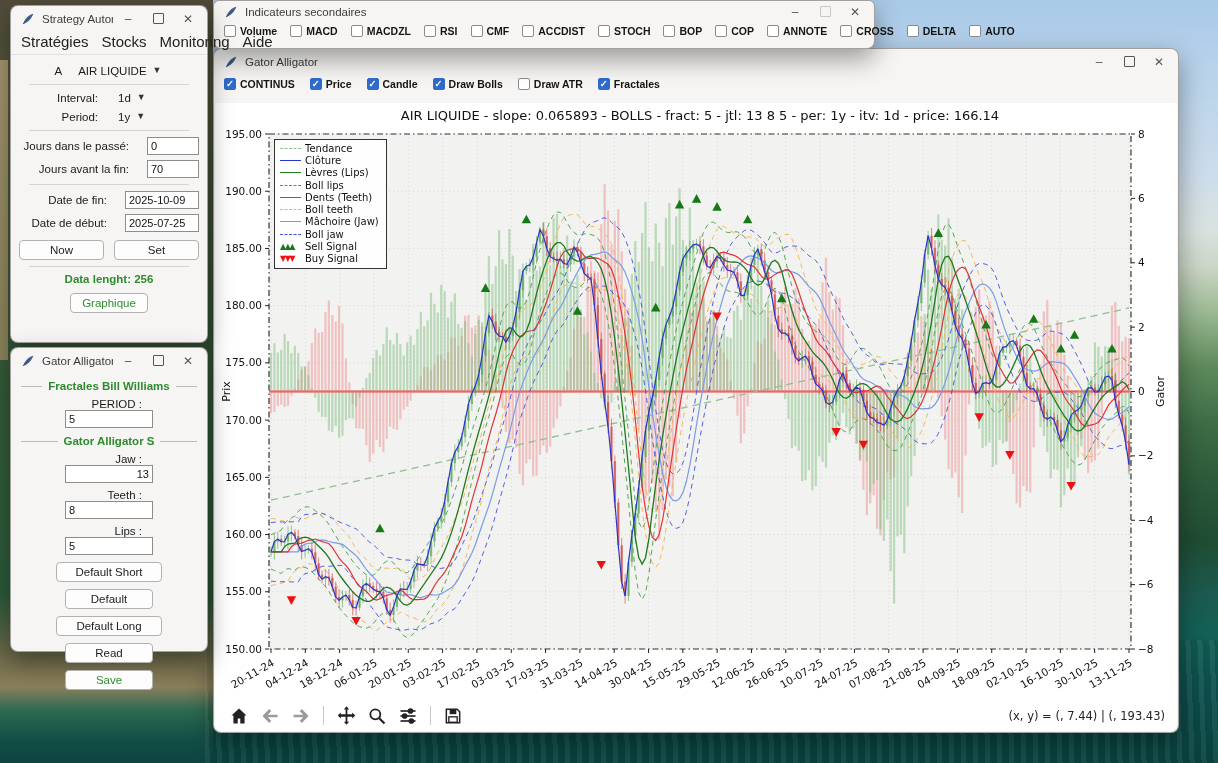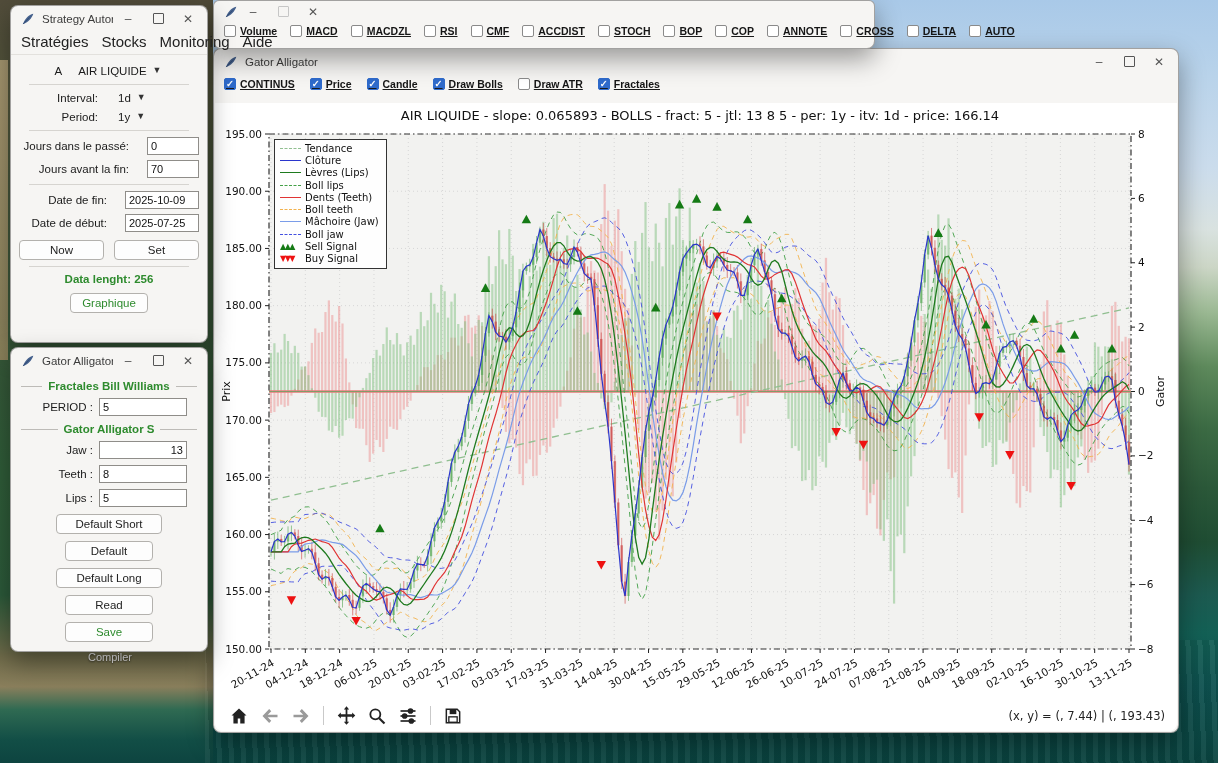--- a/index.html
+++ b/index.html
@@ -52,29 +52,29 @@
   .btn{background:#fdfdfd;border:1px solid #b3b1ad;border-radius:4px;padding:3px 0;
        text-align:center;font-size:11.5px;color:#222;}
   .green{color:#2e8b2e;}
   .center{justify-content:center;text-align:center;}
 
   
   #gator-window{left:10px;top:347px;width:196px;height:303px;}
   .grouplab{display:flex;align-items:center;gap:6px;margin:7px 10px 4px 10px;
        color:#2e8b2e;font-weight:bold;font-size:11.5px;white-space:nowrap;}
   .grouplab::before,.grouplab::after{content:"";flex:1;border-top:1px solid #bdbbb7;}
-  .gw-row{display:flex;align-items:center;margin:6px 0;}
+  .gw-row{display:flex;align-items:center;margin:6px 0;flex-direction:column;}
   .gw-row .lbl{width:72px;text-align:right;padding-right:6px;}
   .gw-btn{display:block;margin:7px auto 0 auto;width:104px;}
 
   
   #indicators-window{left:213px;top:0;width:660px;height:47px;border-top-left-radius:6px;
        border-top-right-radius:6px;}
   #indicators-window .titlebar{height:21px;}
-  .checksrow{display:flex;align-items:center;gap:13px;padding:3px 10px 0 10px;text-decoration:underline;}
+  .checksrow{display:flex;align-items:center;gap:13px;padding:3px 10px 0 10px;}
   .check-item{display:inline-flex;align-items:center;gap:4px;white-space:nowrap;
        font-weight:bold;font-size:10.5px;color:#151515;}
   .cb{width:12px;height:12px;border:1px solid #8a8a8a;border-radius:2px;background:#fff;
        display:inline-flex;align-items:center;justify-content:center;box-sizing:border-box;}
   .cb.checked{background:#2f6bcc;border-color:#2f6bcc;color:#fff;font-size:9.5px;line-height:1;}
 
   
   #chart-window{left:213px;top:48px;width:964px;height:683px;}
   #chart-checks{padding:4px 10px 0 10px;gap:15px;}
   .fig-wrap{position:absolute;left:1px;right:1px;top:54px;bottom:1px;background:#fff;
@@ -1427,20 +1427,21 @@
     </div>
   </div>
 </div>
 
 <div class="win" id="indicators-window">
   <div class="titlebar">
     <svg class="feather" viewBox="0 0 18 18">
         <path d="M2.5 15.5 C6 6.5 12.5 2.5 15.8 2.3 C14 8.2 8.5 13.8 4.2 15 Z" fill="#44608c"></path>
         <line x1="2.5" y1="15.5" x2="11" y2="7" stroke="#2e4a74" stroke-width="1"></line>
       </svg>
+    <span class="title">Indicateurs secondaires</span>
     <span class="winbtns">
       <span class="winbtn">–</span>
       <span class="winbtn dim">
           <span class="maxbox"></span>
         </span>
       <span class="winbtn">✕</span>
     </span>
   </div>
   <div class="checksrow" id="indicator-checks">
       <span class="check-item">

